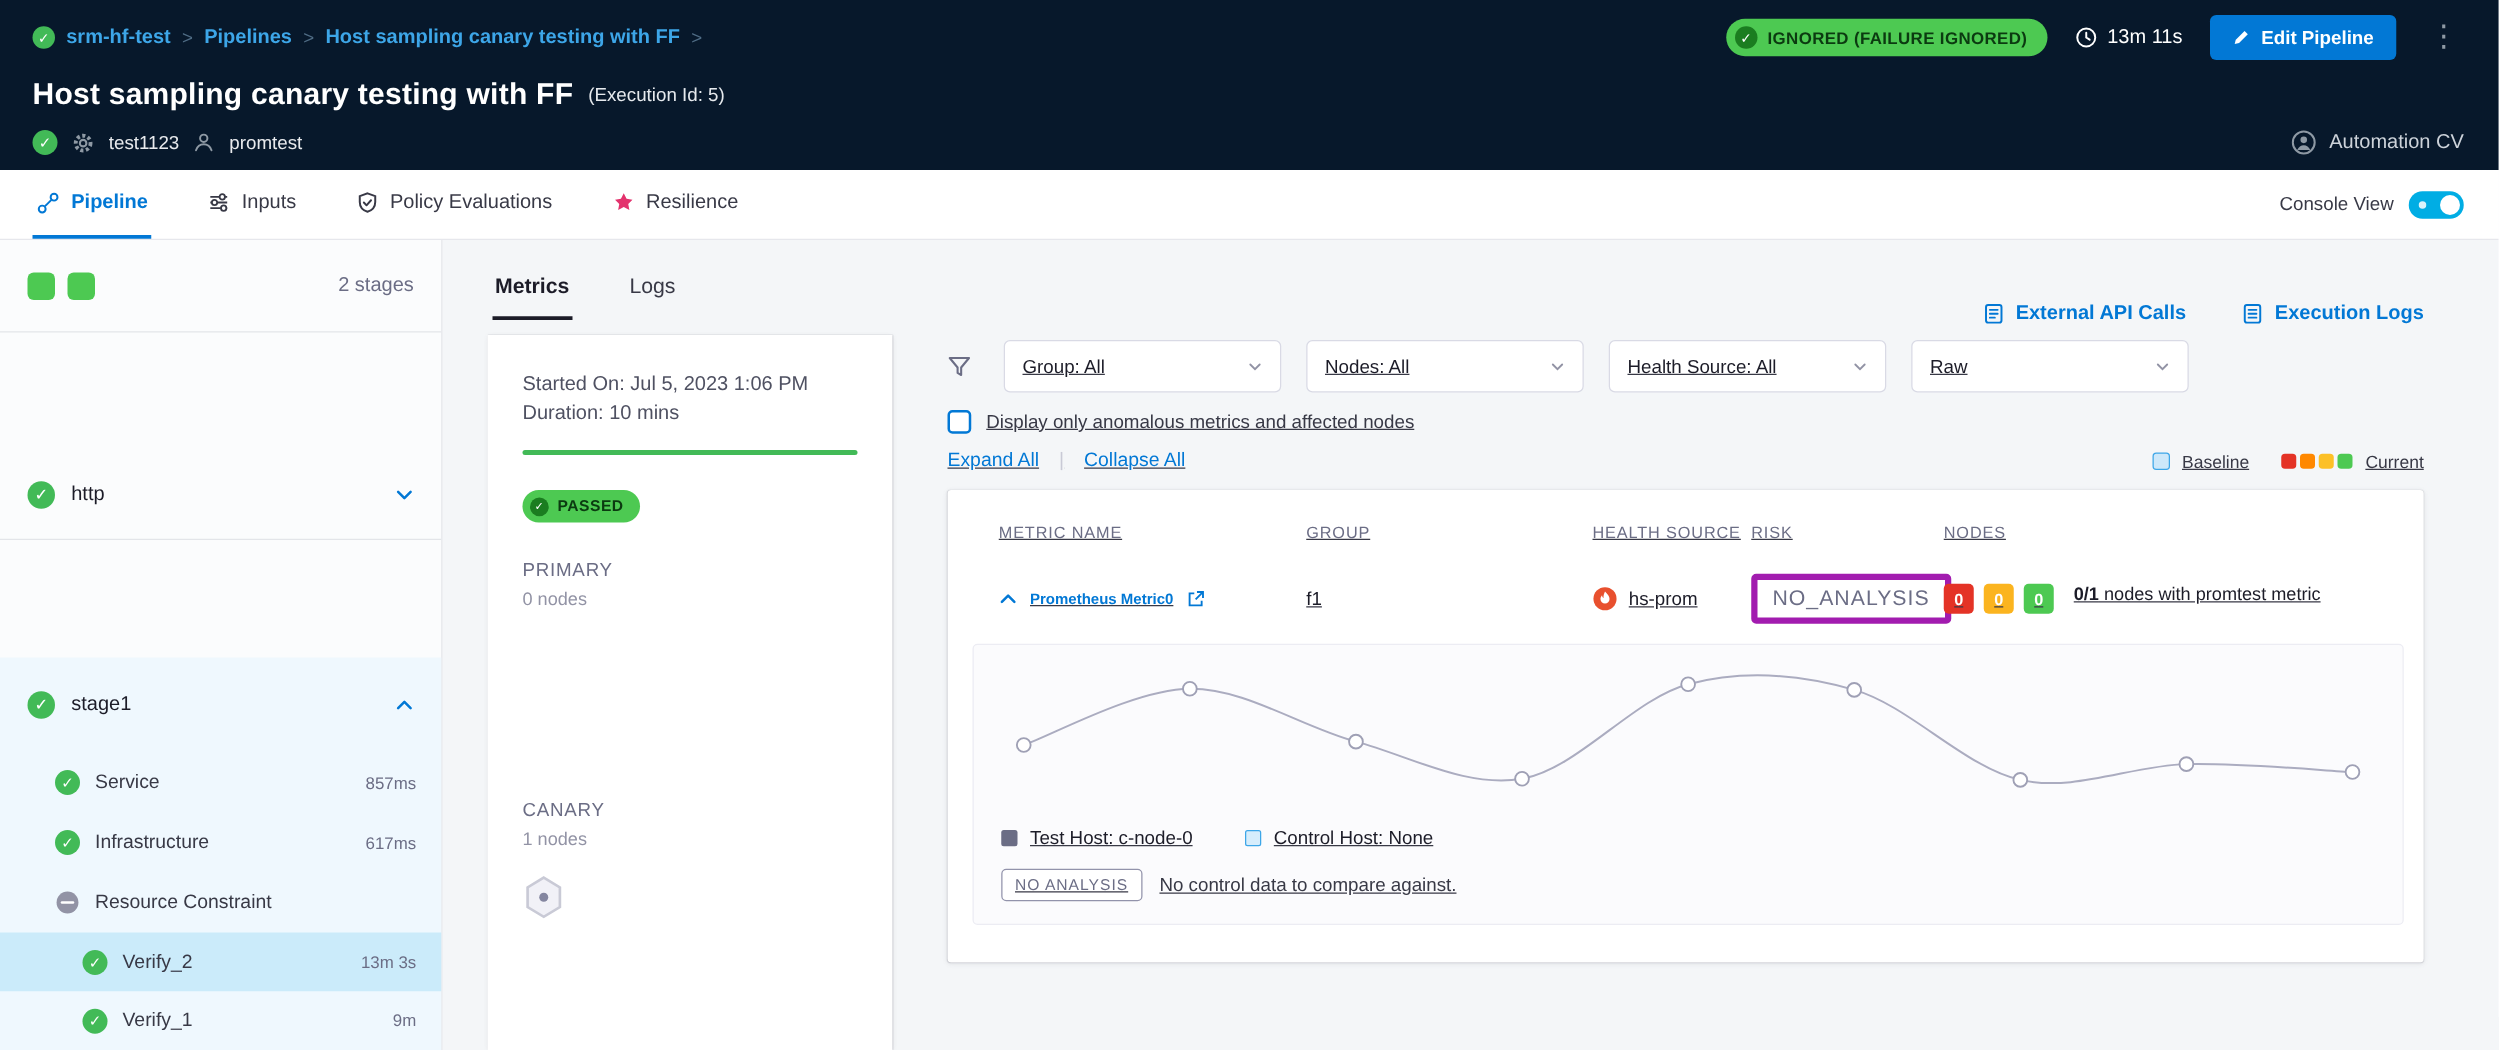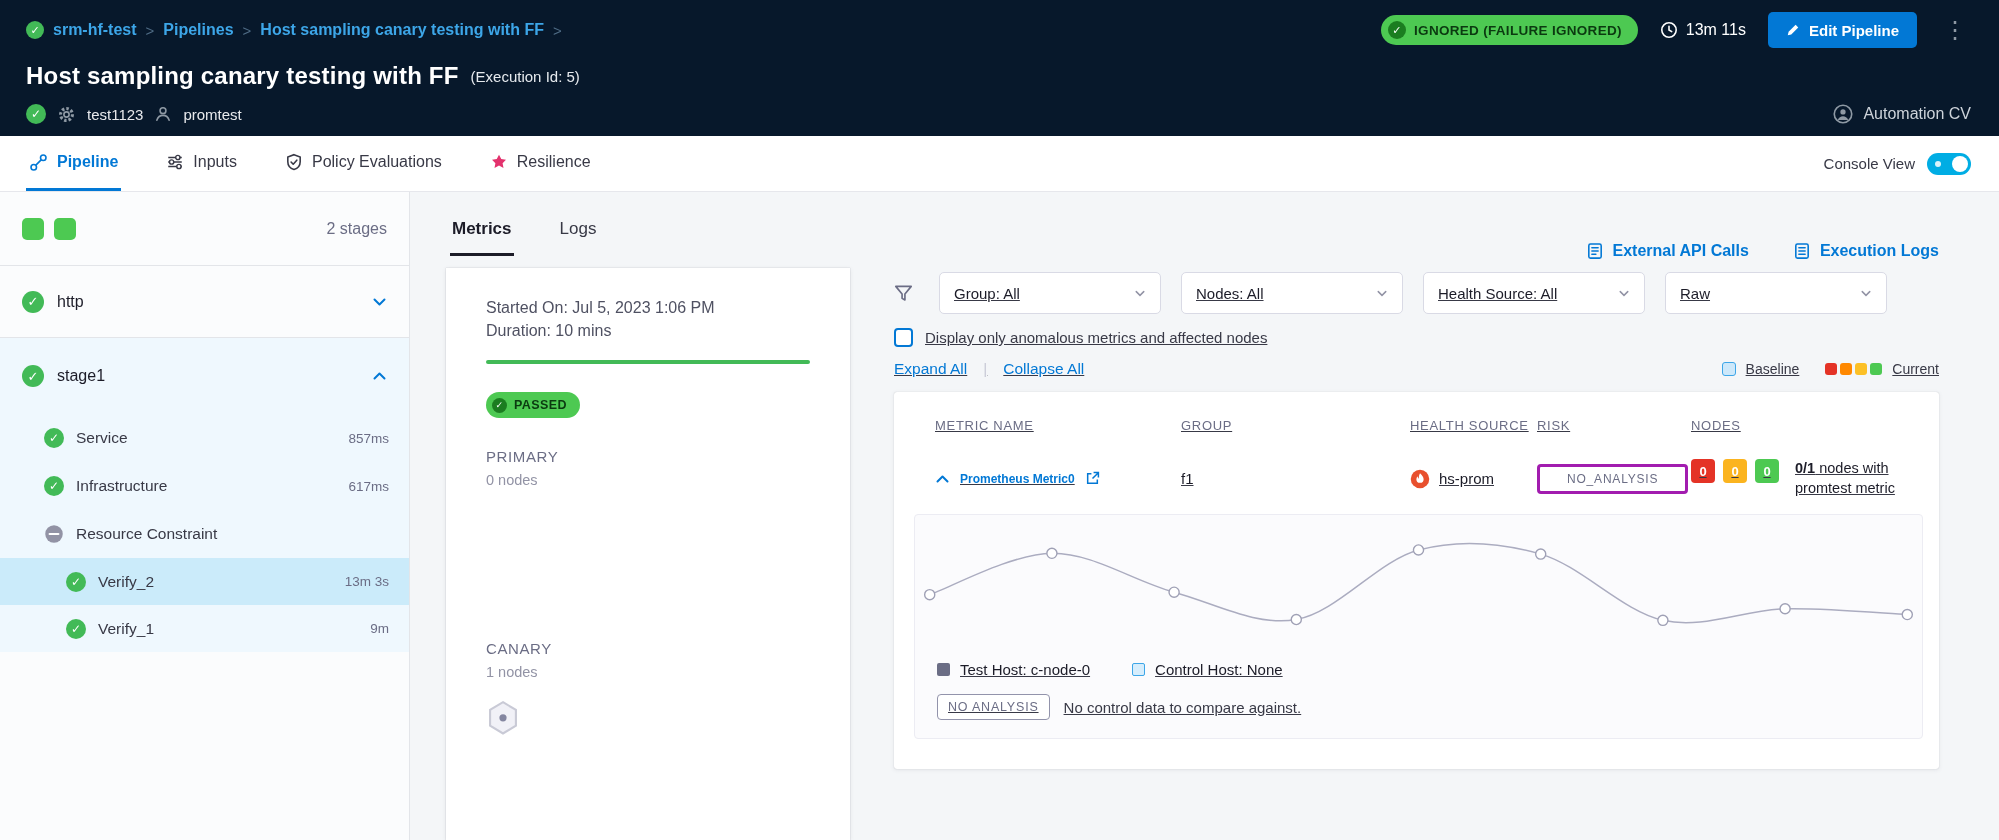--- a/index.html
+++ b/index.html
@@ -48,22 +48,22 @@
   .tab.active { color:#0278D5; font-weight:bold; border-bottom-color:#0278D5; }
   .console { margin-left:auto; display:flex; align-items:center; gap:12px; font-size:15px; color:#383946; }
   .toggle { width:44px; height:22px; border-radius:11px; background:#00ADE4; position:relative; }
   .toggle .t-dot { position:absolute; left:8px; top:8px; width:6px; height:6px; border-radius:50%; background:rgba(255,255,255,.85); }
   .toggle .knob { position:absolute; right:3px; top:3px; width:16px; height:16px; border-radius:50%; background:#fff; }
 
   
   .content { flex:1; display:flex; background:#F4F6F8; overflow:hidden; }
 
   
-  .sidebar { width:410px; flex:0 0 auto; background:#FBFCFD; border-right:1px solid #E3E5E9;
-             display:flex; flex-direction:column; }
+  .sidebar { width:354px; flex:0 0 auto; background:#FBFCFD; border-right:1px solid #E3E5E9;
+             display:flex; flex-direction:column;justify-content:space-between; }
   .stages-row { height:74px; display:flex; align-items:center; padding:0 22px; border-bottom:1px solid #E3E5E9; }
   .sq-wrap { display:flex; gap:10px; }
   .stage-square { width:22px; height:22px; border-radius:5px; background:#4DC952; }
   .stage-count { margin-left:auto; color:#6B6D85; font-size:16px; }
   .node-row { height:72px; display:flex; align-items:center; gap:13px; padding:0 22px;
               border-bottom:1px solid #E3E5E9; font-size:16px; color:#1C1C28; }
   .stage-group { background:#EFF8FE; }
   .stage-head { height:76px; display:flex; align-items:center; gap:13px; padding:0 22px;
                 font-size:16px; color:#1C1C28; }
   .chk { width:22px; height:22px; border-radius:50%; background:#42BA57; color:#fff; flex:0 0 auto;
@@ -79,23 +79,23 @@
   .main { flex:1; display:flex; flex-direction:column; min-width:0; }
   .mtabs-row { height:70px; display:flex; align-items:center; padding:0 60px 0 40px; flex:0 0 auto; }
   .mtab { font-size:17px; color:#383946; margin-right:44px; padding:21px 2px 14px; border-bottom:3px solid transparent; }
   .mtab.active { font-weight:bold; color:#1C1C28; border-bottom-color:#1C1C28; }
   .mlinks { margin-left:auto; display:flex; align-items:center; gap:44px;margin-top:48px; }
   .mlink { display:flex; align-items:center; gap:9px; color:#0278D5; font-size:16px; font-weight:bold; text-decoration:none; }
 
   .main-body { flex:1; display:flex; align-items:stretch; min-height:0; }
 
   
-  .summary-card { width:404px; flex:0 0 auto; margin:6px 0 0 36px; background:#fff;
+  .summary-card { width:324px; flex:0 0 auto; margin:6px 0 0 36px; background:#fff;
                   box-shadow:0 0 1px rgba(40,41,61,.25), 0 1px 4px rgba(96,97,112,.14);
-                  padding:28px 40px; }
+                  padding:28px 28px; }
   .sline { font-size:16px; color:#4F5162; line-height:1.45; }
   .prog { margin-top:18px; height:4px; background:#42BA57; border-radius:2px; }
   .passed { margin-top:28px; display:inline-flex; align-items:center; gap:7px; background:#4DC952;
             color:#0B3A10; border-radius:13px; height:26px; padding:0 13px 0 6px;
             font-size:12.5px; font-weight:bold; letter-spacing:.4px; }
   .passed .pill-check { width:15px; height:15px; font-size:9px; }
   .grp-label { margin-top:30px; font-size:15px; color:#6B6D85; letter-spacing:.6px; }
   .grp-nodes { margin-top:7px; font-size:14.5px; color:#9293A5; }
   .canary-gap { margin-top:152px; }
   .hex-wrap { margin-top:20px; }
@@ -124,22 +124,22 @@
                 padding-bottom:30px; }
   .metric-grid { display:grid; grid-template-columns:246px 229px 127px 154px 1fr;
                  align-items:center; padding:0 26px 0 41px; }
   .thead { padding-top:26px; padding-bottom:10px; }
   .th { font-size:13px; color:#6B6D85; letter-spacing:.7px; }
   .metric-row { padding-top:16px; padding-bottom:6px; }
   .mname { display:flex; align-items:center; gap:10px; }
   .mname a { color:#0278D5; font-size:12px; font-weight:bold; text-decoration:none; }
   .cell { font-size:15px; color:#1C1C28; }
   .hs-cell { display:flex; align-items:center; gap:9px; font-size:15px; color:#1C1C28; }
-  .risk-badge { display:inline-block; border:3px solid #a21caf; border-radius:4px; color:#6B6D85;
-                font-size:12px; letter-spacing:.8px; padding:5px 27px; background:#fff; }
+  .risk-badge { display:inline-block; border:5px solid #a21caf; border-radius:4px; color:#6B6D85;
+                font-size:17px; letter-spacing:.8px; padding:5px 12px; background:#fff; }
   .nodes-cell { display:flex; align-items:flex-start; gap:8px; }
   .ncount { width:24px; height:24px; border-radius:4px; color:#fff; font-size:13px; font-weight:bold;
             display:flex; align-items:center; justify-content:center; flex:0 0 auto; }
   .ncount.red { background:#E43326; }
   .ncount.yellow { background:#FBB41F; }
   .ncount.green { background:#4DC952; }
   .nodes-text { margin-left:8px; font-size:14.5px; color:#1C1C28; line-height:1.35; max-width:230px; }
   .nodes-text b { font-weight:bold; }
 
   

